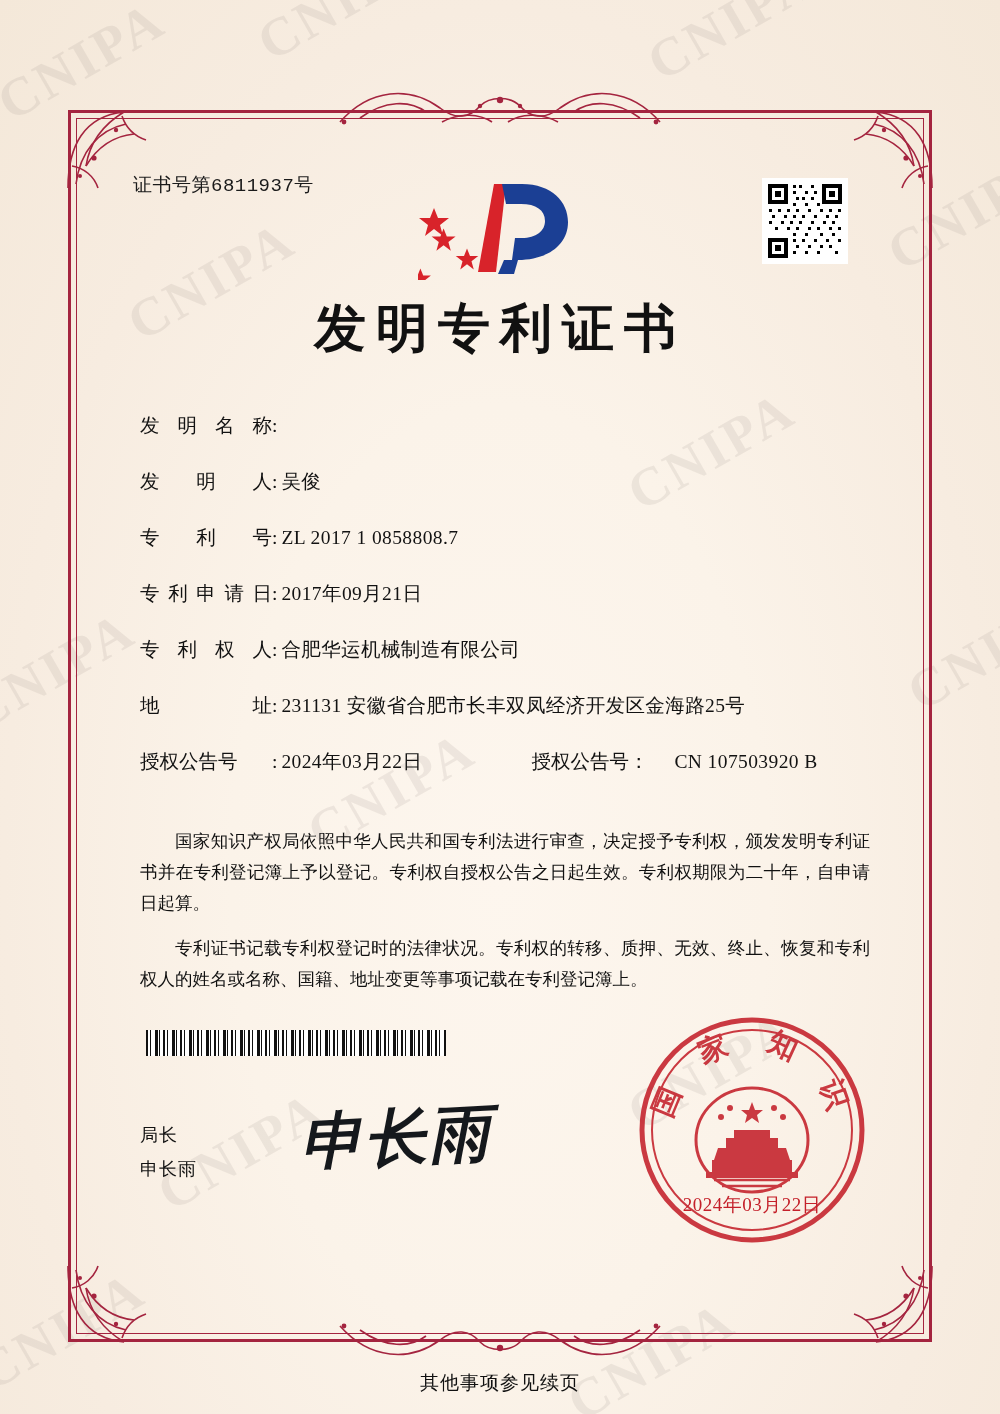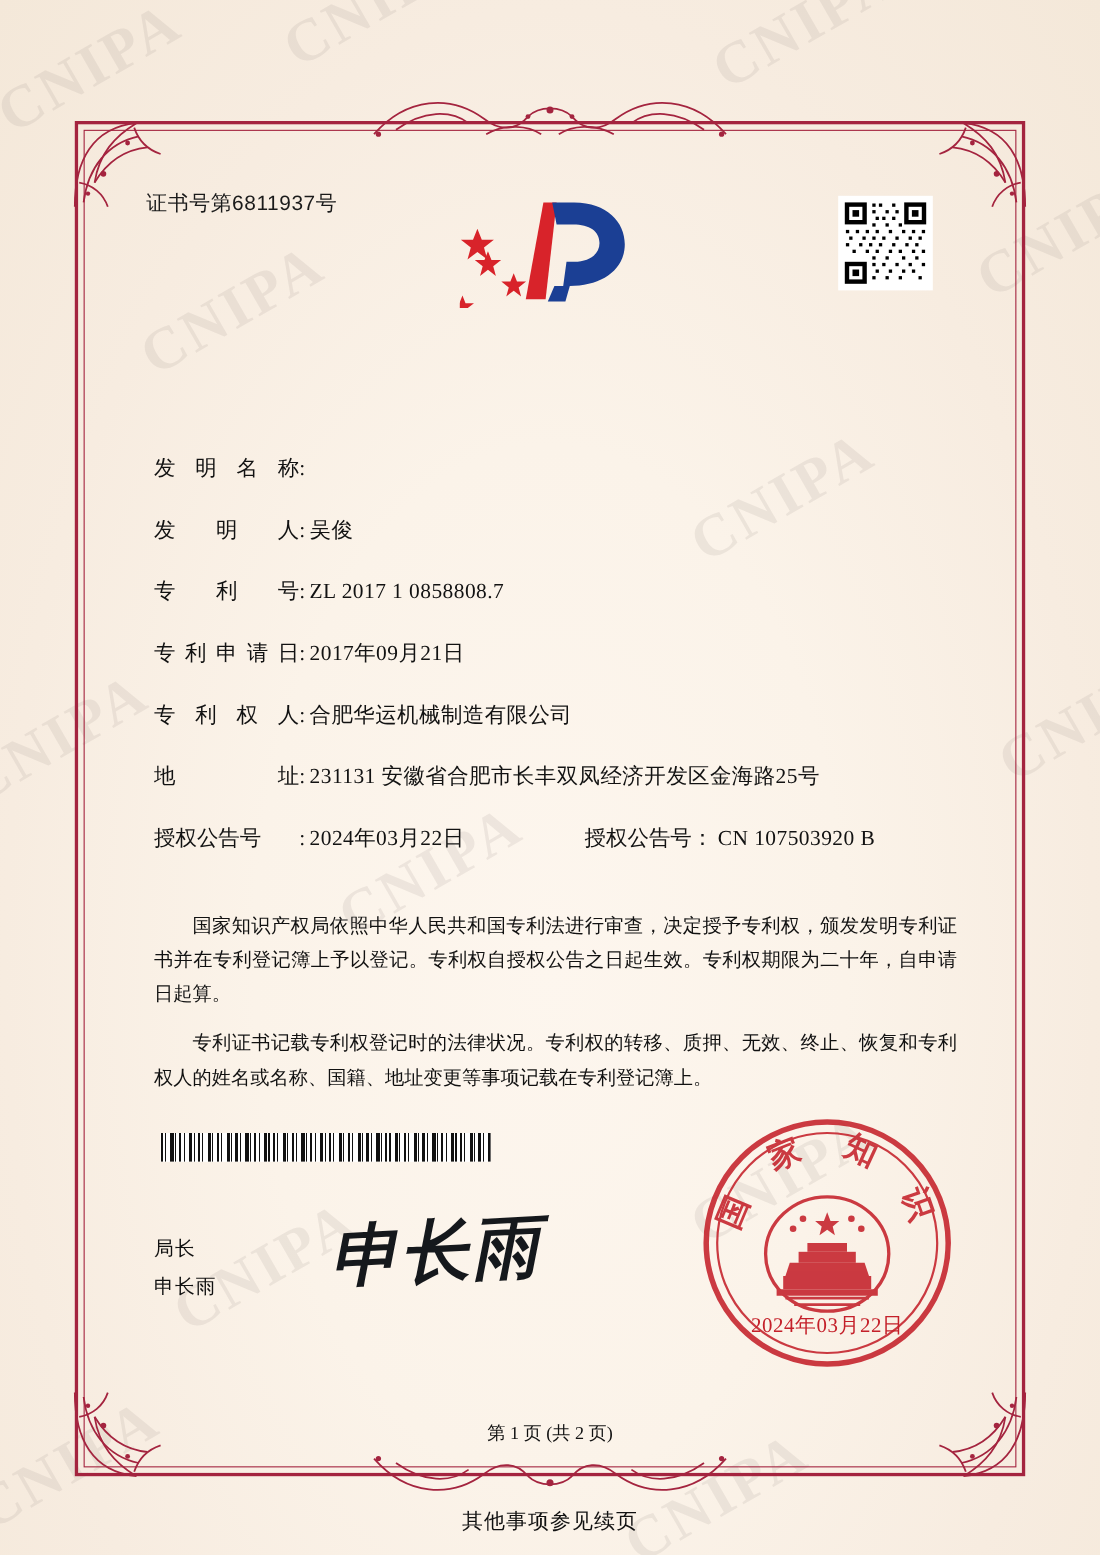--- a/index.html
+++ b/index.html
@@ -81,21 +81,21 @@
     width: 340px;
     height: 58px;
     pointer-events: none;
   }
 
   
   .cert-no {
     position: absolute;
     left: 133px;
     top: 172px;
-    font-family: Liberation Sans, sans-serif;
+    font-family: Liberation Mono, monospace;
     font-size: 19px;
     color: #1a1a1a;
     letter-spacing: 0.5px;
   }
 
   .qr {
     position: absolute;
     left: 762px;
     top: 178px;
     width: 86px;
@@ -159,21 +159,21 @@
   .field-row.two-col .field-value {
     flex: 0 0 240px;
   }
   .field-label2 {
     flex: 0 0 auto;
     margin-left: 10px;
     letter-spacing: 0;
     text-align: right;
   }
   .field-value2 {
-    margin-left: 0;
+    margin-left: 22px;
     letter-spacing: 0.4px;
   }
 
   .paras {
     position: absolute;
     left: 140px;
     top: 826px;
     width: 730px;
     font-family: "Liberation Serif", serif;
     font-size: 17.5px;
@@ -475,20 +475,21 @@
         <polygon points="12,38 16,48 27,48 18,55 21,66 12,59 3,66 6,55 -3,48 8,48" transform="translate(-6,66) scale(0.7)"></polygon>
       </g>
 
       <path d="M76 8 L88 8 L78 96 L60 96 Z" fill="#d8232a"></path>
 
       <path d="M84 8 L104 8 C 134 8, 150 26, 150 46 C 150 70, 128 84, 100 84 L94 84 L97 62 L104 62 C 118 62, 127 55, 127 45 C 127 34, 118 28, 103 28 L88 28 Z" fill="#1b3f94"></path>
       <path d="M86 84 L100 84 L96 98 L80 98 Z" fill="#1b3f94"></path>
     </svg>
   </div>
 
+  <div class="title">发明专利证书</div>
 
   <div class="fields">
 
     <div class="field-row">
       <span class="field-label">
         <span>发</span>
           <span>明</span>
           <span>名</span>
           <span>称</span>
       </span>
@@ -601,16 +602,15 @@
           <g stroke="#c4202a" stroke-width="2.5" fill="none">
             <path d="M-38 34 L38 34"></path>
             <path d="M-30 40 L30 40"></path>
           </g>
         </g>
       </g>
     </svg>
   </div>
   <div class="seal-date">2024年03月22日</div>
 
-  <div class="page-no">第 1 页 (共 2 页)</div>
   <div class="footer-note">其他事项参见续页</div>
 
 </div>
 
 </body></html>

